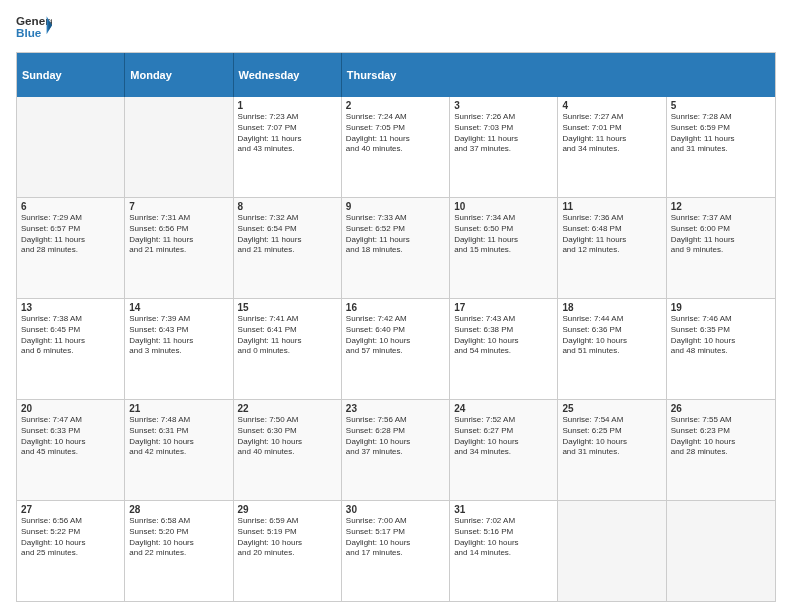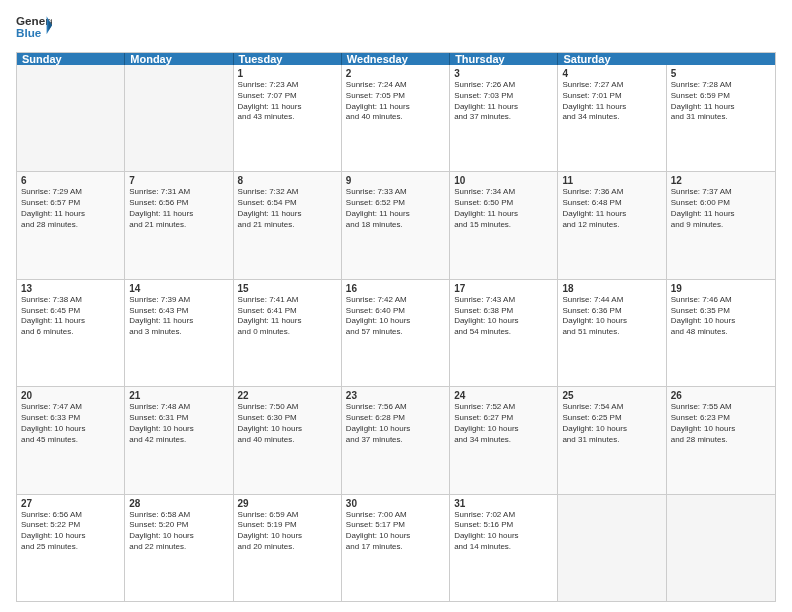--- a/index.html
+++ b/index.html
@@ -53,21 +53,21 @@
     }
     .cal-header {
       display: grid;
       grid-template-columns: repeat(7, 1fr);
       background: #2a7ab8;
     }
     .cal-header-cell {
       color: #fff;
       font-size: 11px;
       font-weight: bold;
-      padding: 0 5px;
+      padding: 16px 5px;
       border-right: 1px solid #1a5a8a;
       text-align: left;
     }
     .cal-header-cell:last-child { border-right: none; }
     .cal-body {
       flex: 1;
       display: flex;
       flex-direction: column;
     }
     .cal-row {
@@ -117,24 +117,22 @@
     <div class="title-block">
       <div class="month-title"></div>
       <div class="subtitle"></div>
     </div>
   </div>
 
   <div class="calendar">
     <div class="cal-header" id="cal-header">
         <div class="cal-header-cell">Sunday</div>
         <div class="cal-header-cell">Monday</div>
-        <div class="cal-header-cell">Tuesday</div>
         <div class="cal-header-cell">Wednesday</div>
         <div class="cal-header-cell">Thursday</div>
-        <div class="cal-header-cell">Saturday</div>
       </div>
     <div class="cal-body" id="cal-body">
         <div class="cal-row">
           <div class="cal-cell empty"></div>
           <div class="cal-cell empty"></div>
           <div class="cal-cell">
             <span class="day-num">1</span>
             <span class="cell-line">Sunrise: 7:23 AM</span>
             <span class="cell-line">Sunset: 7:07 PM</span>
             <span class="cell-line">Daylight: 11 hours</span>

